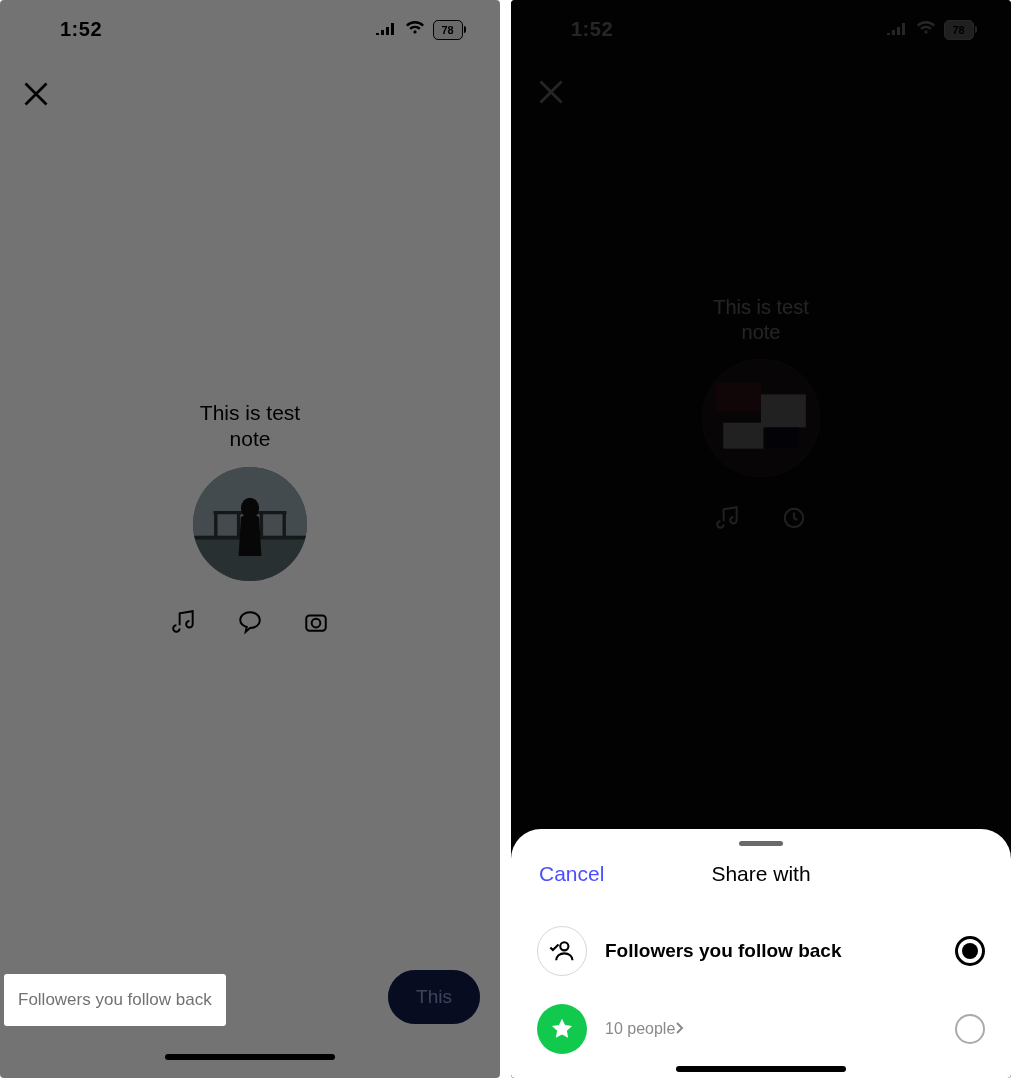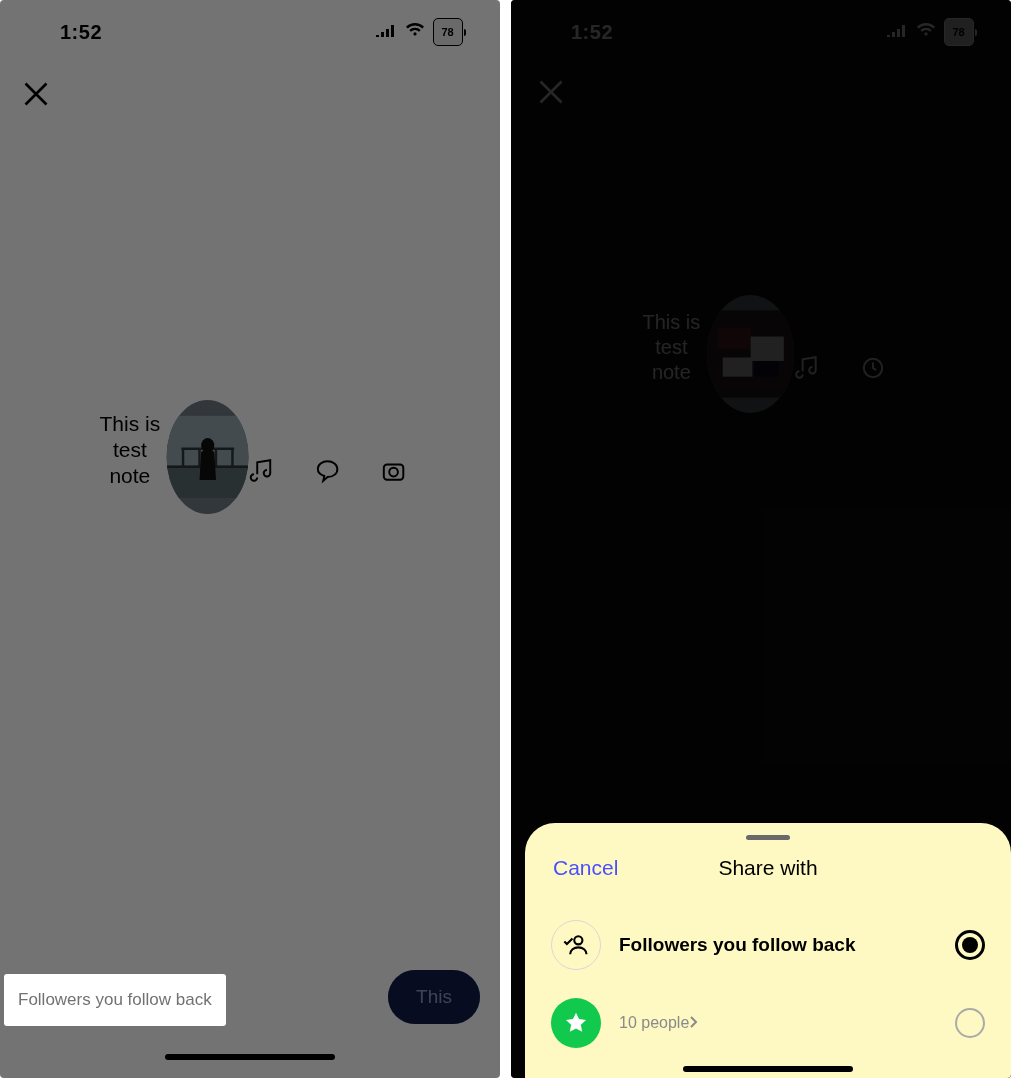--- a/index.html
+++ b/index.html
@@ -78,21 +78,21 @@
   }
   .phone-right .close-x { top: 78px; left: 26px; }
   .close-x svg { width:100%; height:100%; }
 
   
   .center {
     position: absolute;
     left: 50%;
     transform: translateX(-50%);
     display: flex;
-    flex-direction: row;
+    flex-direction: column;
     align-items: center;
     z-index: 3;
   }
   .phone-left .center { top: 400px; }
   .phone-right .center { top: 295px; }
 
   .note-text {
     color: #000;
     font-size: 21px;
     line-height: 1.25;
@@ -172,26 +172,26 @@
     z-index: 20;
   }
 
   
   .phone-left { background:#fff; }
   .phone-right { background:#111; }
 
   
   .sheet {
     position: absolute;
-    left: 14px; right: 0; bottom: 0;
-    background: #fef9c3;
+    left: 0; right: 0; bottom: 0;
+    background: #ffffff;
     border-top-left-radius: 30px;
     border-top-right-radius: 30px;
     z-index: 30;
-    padding: 12px 24px 16px 24px;
+    padding: 12px 24px 10px 24px;
   }
   .sheet .grab {
     width: 44px; height:5px; background:#6a6a6a; border-radius:3px;
     margin: 0 auto 16px auto;
   }
   .sheet .hdr {
     display:flex; align-items:center; justify-content:center;
     position:relative; margin-bottom:26px;
   }
   .sheet .cancel {
@@ -223,21 +223,21 @@
   .opt .radio.selected::after{
     content:""; width:16px; height:16px; border-radius:50%; background:#000;
   }
   .opt .radio.empty { border:2.5px solid #aaa; }
 
   
   .battery {
     position:relative; display:flex; align-items:center;
   }
   .battery-box{
-    width:30px; height:28px; border:1.5px solid #000; border-radius:5px;
+    width:30px; height:20px; border:1.5px solid #000; border-radius:5px;
     display:flex; align-items:center; justify-content:center; background:rgba(0,0,0,0.08);
   }
   .battery-txt{ font-size:11px; font-weight:700; color:#000; }
   .battery-nub{ width:2.5px; height:7px; background:#000; border-radius:0 2px 2px 0; margin-left:1px;}
   .phone-right .battery-box{ background:rgba(255,255,255,0.12); }
   .phone-right .battery-nub{ background:#fff;}
 
 </style>
 </head>
 <body>

